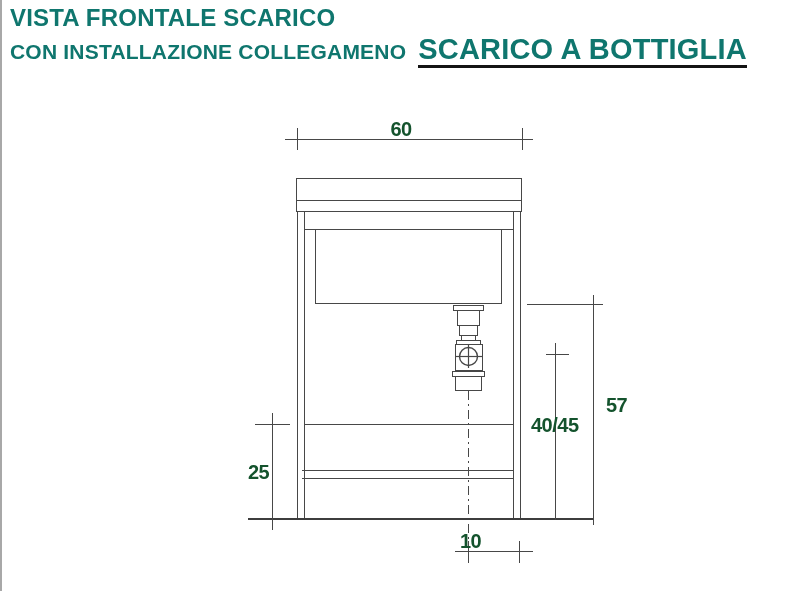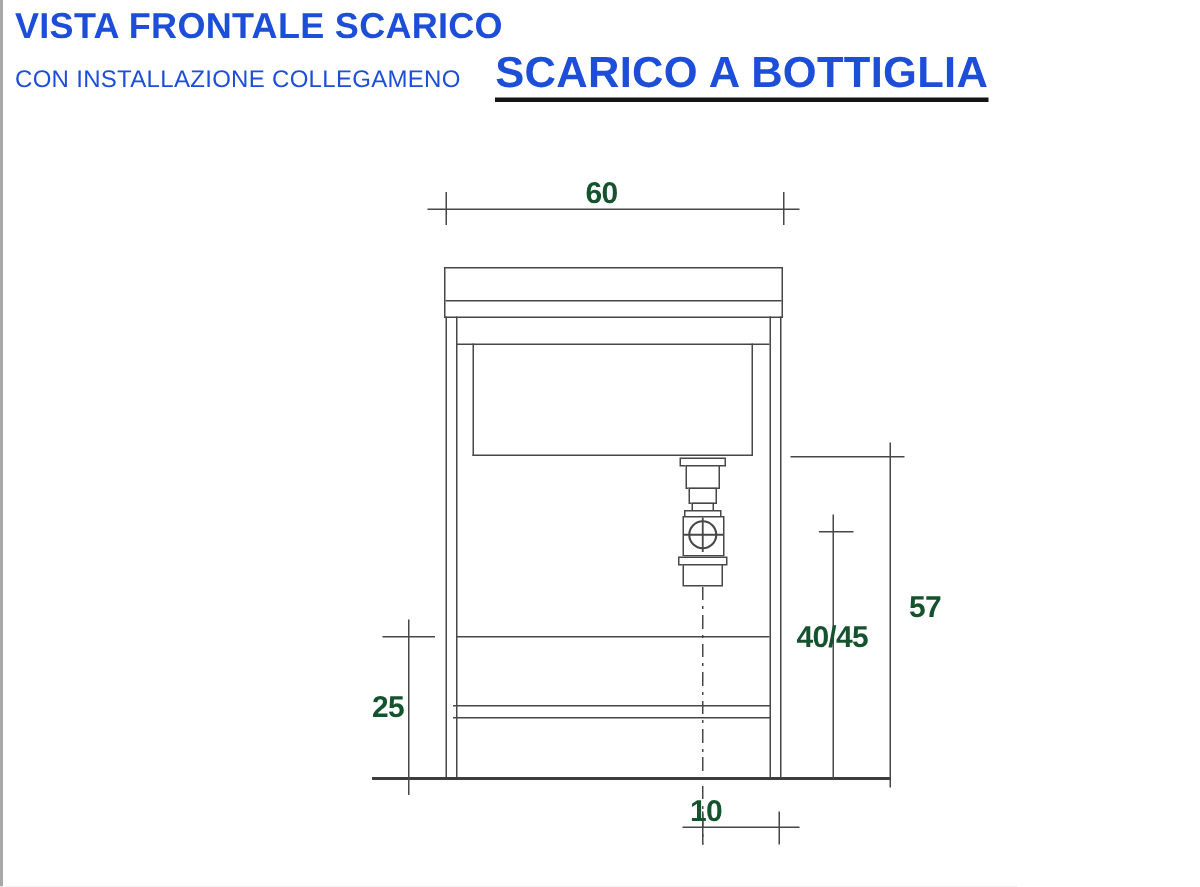--- a/index.html
+++ b/index.html
@@ -3,25 +3,25 @@
 <meta charset="utf-8">
 <style>
   html,body{margin:0;padding:0;background:#e9e9e9;}
   .page{
     position:relative;width:800px;height:591px;background:#ffffff;
     font-family:"Liberation Sans",sans-serif;overflow:hidden;
     margin:0 auto;
   }
   .scan-edge{position:absolute;left:0;top:0;width:2px;height:591px;background:#a8a8a8;}
   
-  .title{position:absolute;left:10px;top:3px;color:#1d4ed8;}
+  .title{position:absolute;left:10px;top:3px;color:#0f766e;}
   .t1{font-size:24px;font-weight:bold;letter-spacing:.2px;line-height:30px;}
   .t2{display:flex;align-items:baseline;line-height:32px;white-space:nowrap;}
-  .t2-prefix{font-size:16px;font-weight:normal;letter-spacing:.2px;}
-  .t2-emph{font-size:29px;font-weight:bold;margin-left:23px;letter-spacing:.2px;
+  .t2-prefix{font-size:21px;font-weight:bold;letter-spacing:.2px;}
+  .t2-emph{font-size:29px;font-weight:bold;margin-left:12px;letter-spacing:.2px;
            border-bottom:3px solid #141414;padding-bottom:0px;}
   
   .hl{position:absolute;height:1px;background:#474747;}
   .vl{position:absolute;width:1px;background:#474747;}
   .bx{position:absolute;border:1px solid #474747;box-sizing:border-box;background:#fff;}
   .ground{height:2px;background:#3d3d3d;}
   .dimlabel{position:absolute;color:#14532d;font-weight:bold;font-size:20px;
             letter-spacing:-0.5px;white-space:nowrap;}
   .centerline{
     position:absolute;width:1px;

